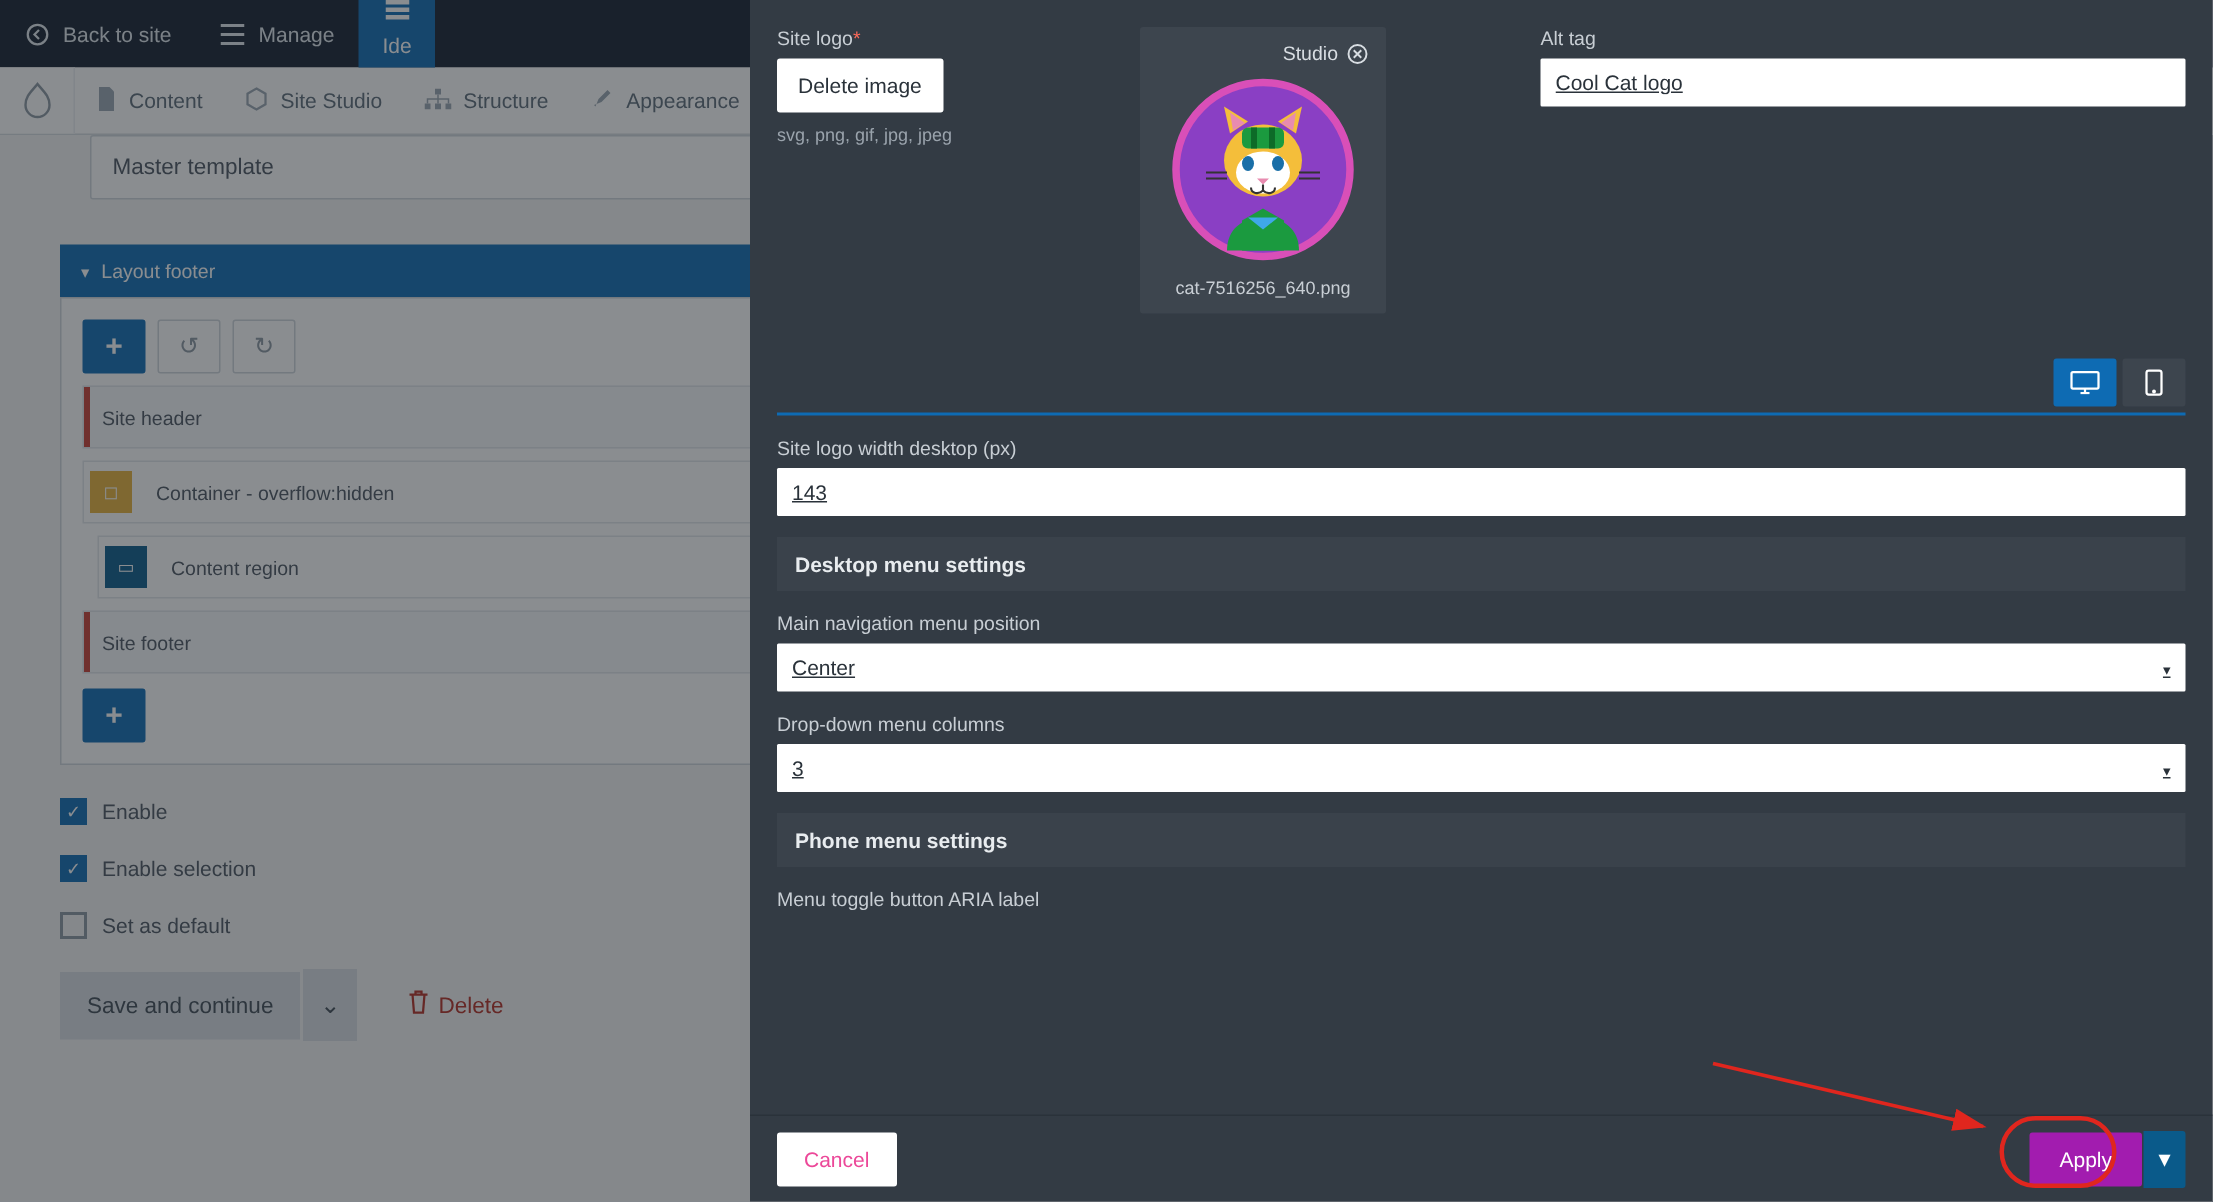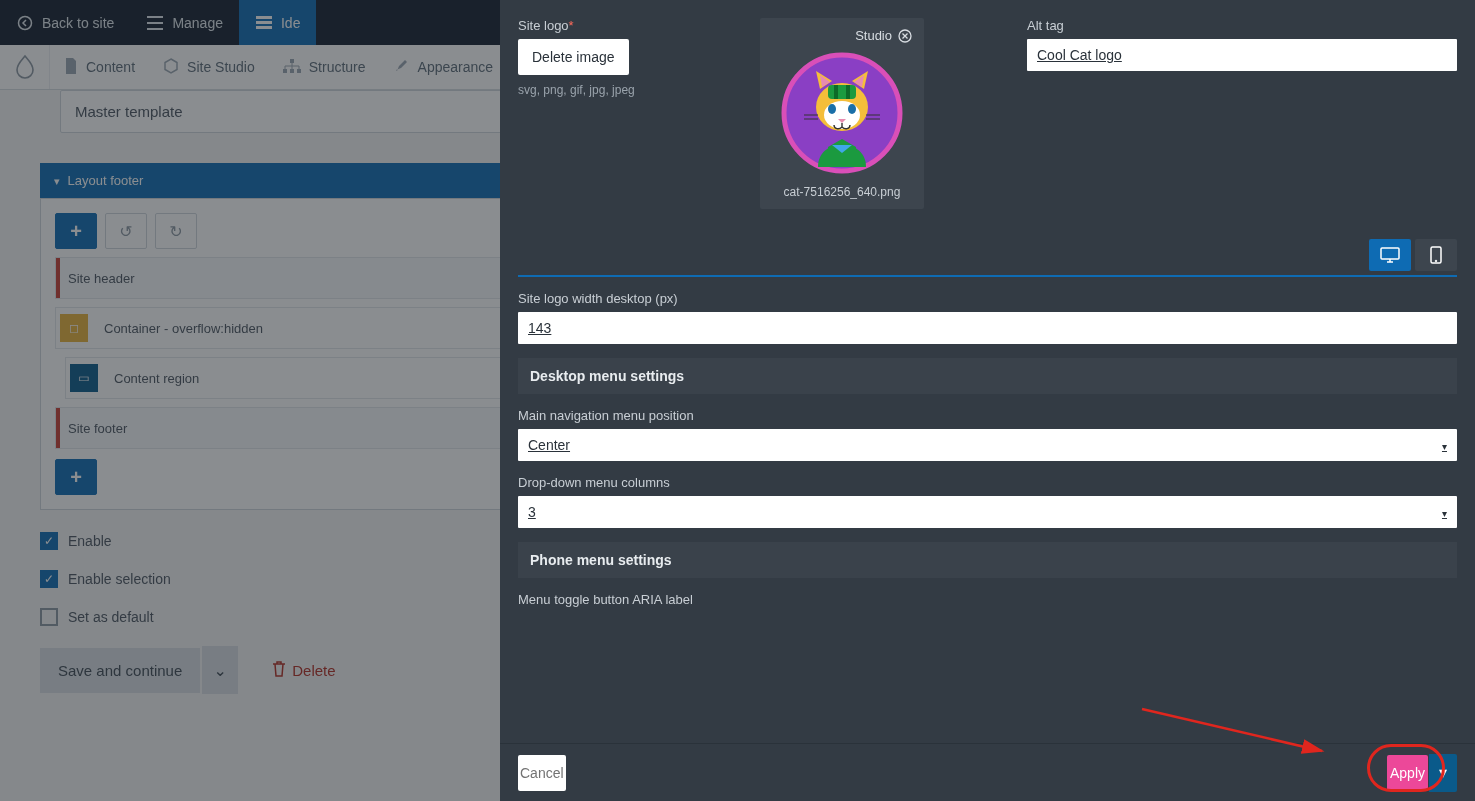--- a/index.html
+++ b/index.html
@@ -1,21 +1,21 @@
 <!DOCTYPE html>
 <html><head>
 <meta charset="utf-8">
 <style>
 * { box-sizing: border-box; margin: 0; padding: 0; font-family: -apple-system, "Helvetica Neue", Arial, sans-serif; }
 body { background: #f5f5f5; width: 1475px; height: 801px; overflow: hidden; position: relative; }
 
 
 .adminbar { height: 45px; background: #141f2e; display: flex; align-items: stretch; color: #dfe6ec; font-size: 14px; }
 .adminbar .item { display: flex; align-items: center; padding: 0 16px; gap: 8px; cursor: pointer; }
-.adminbar .item.active { background: #0e6bb3; color: #fff; }
+.adminbar .item.active { background: #0e6bb3; color: #fff; flex-direction: column; }
 .adminbar .ico { width: 18px; height: 14px; display: inline-flex; align-items: center; justify-content: center; }
 
 
 .secnav { height: 45px; background: #fff; border-bottom: 1px solid #d5dbe0; display: flex; align-items: stretch; color: #5c6b78; font-size: 14px; }
 .secnav .drupal { width: 50px; display: flex; align-items: center; justify-content: center; background: #fff; border-right: 1px solid #eceff2; }
 .secnav .sitem { display: flex; align-items: center; gap: 8px; padding: 17px 14px; cursor: pointer; }
 .secnav .ico { color: #9aa6b1; }
 
 
 .main { position: absolute; top: 90px; left: 0; right: 0; bottom: 0; padding: 0 40px; }
@@ -70,23 +70,23 @@
 .select { display: flex; align-items: center; justify-content: space-between; cursor: pointer; }
 .select .arrow::after { content: "▾"; color: #2a323a; font-size: 10px; }
 .device-toggle { display: flex; justify-content: flex-end; margin-top: 30px; gap: 4px; }
 .devbtn { width: 42px; height: 32px; background: #3d454e; display: flex; align-items: center; justify-content: center; cursor: pointer; border-radius: 2px; }
 .devbtn.active { background: #0e6bb3; }
 .devbtn svg { stroke: #fff; }
 .blue-sep { height: 2px; background: #0e6bb3; margin-top: 4px; }
 .section-head { background: #3a424b; padding: 10px 12px; font-size: 14px; font-weight: 600; color: #e8ecef; margin-top: 14px; }
 .formrow { margin-top: 14px; }
 .panel-footer { height: 58px; background: #333b44; border-top: 1px solid #2a323a; display: flex; align-items: center; justify-content: space-between; padding: 0 18px; }
-.cancelbtn { background: #fff; color: #737373; border: none; padding: 10px 2px; font-size: 14px; border-radius: 2px; cursor: pointer; }
+.cancelbtn { background: #fff; color: #ec4899; border: none; padding: 10px 18px; font-size: 14px; border-radius: 2px; cursor: pointer; }
 .apply-wrap { display: flex; align-items: center; position: relative; }
-.applybtn { background: #ec4899; color: #fff; border: none; padding: 10px 3px; font-size: 14px; border-radius: 2px; cursor: pointer; }
+.applybtn { background: #a21caf; color: #fff; border: none; padding: 10px 20px; font-size: 14px; border-radius: 2px; cursor: pointer; }
 .applycaret { width: 28px; height: 38px; background: #0a5a8a; display: flex; align-items: center; justify-content: center; color: #fff; cursor: pointer; border-radius: 0 2px 2px 0; margin-left: 1px; }
 .redcircle { position: absolute; left: -20px; top: -10px; width: 78px; height: 48px; border: 3px solid #e0261e; border-radius: 24px; pointer-events: none; }
 .redarrow { position: absolute; right: 138px; bottom: 40px; pointer-events: none; }
 </style>
 </head>
 <body>
 
 <div class="adminbar">
   <div class="item">
     <span class="ico">

